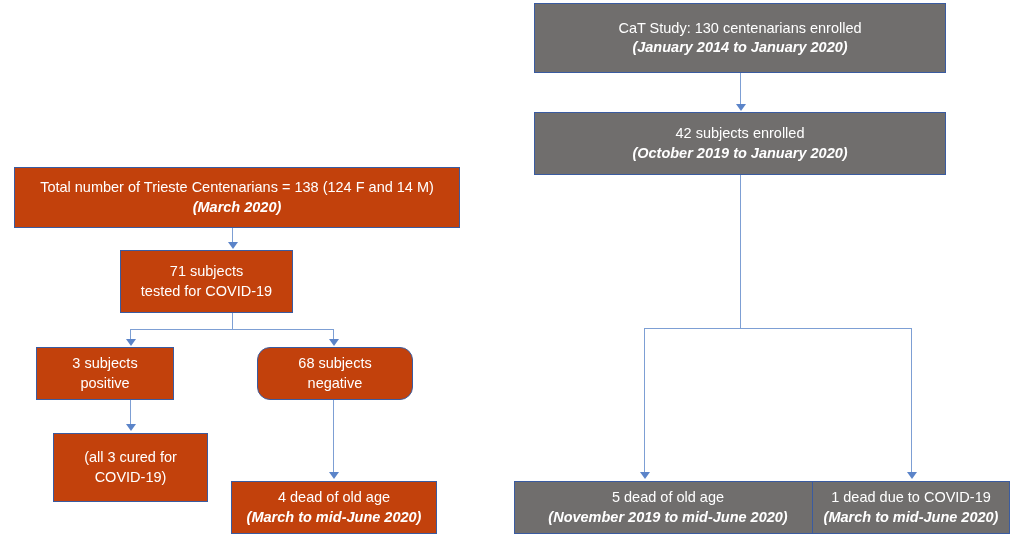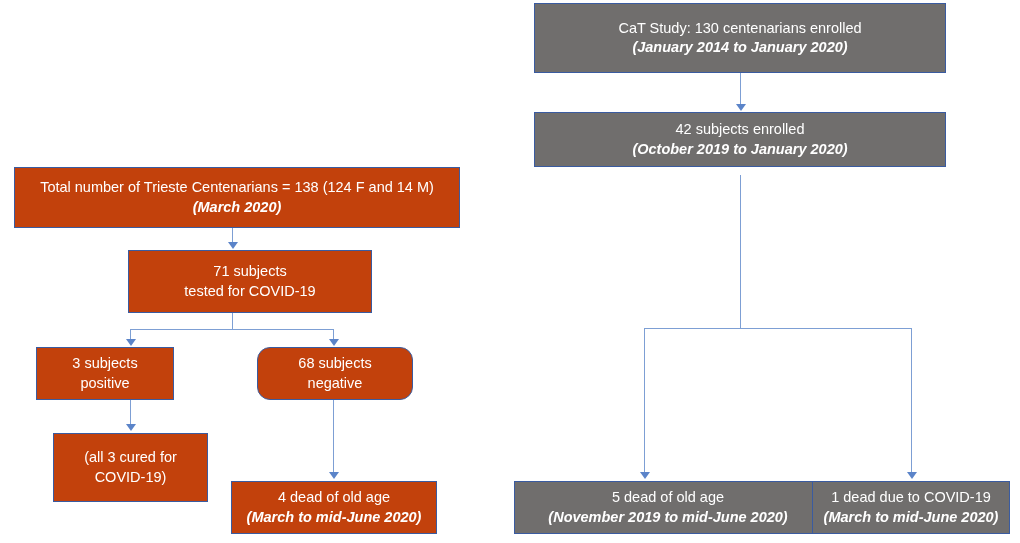--- a/index.html
+++ b/index.html
@@ -58,21 +58,21 @@
 <div id="canvas">
 
   <div class="node blue" style="left:14px; top:167px; width:446px; height:61px;">
     <span class="line">Total number of Trieste Centenarians = 138 (124 F and 14 M)</span>
     <span class="line ital">(March 2020)</span>
   </div>
 
   <div class="conn v" style="left:232px; top:228px; height:15px;"></div>
   <div class="arrow" style="left:228px; top:242px;"></div>
 
-  <div class="node blue" style="left:128px; top:250px; width:244px; height:63px;">
+  <div class="node blue" style="left:120px; top:250px; width:173px; height:63px;">
     <span class="line">71 subjects</span>
     <span class="line">tested for COVID-19</span>
   </div>
 
   <div class="conn v" style="left:232px; top:313px; height:16px;"></div>
   <div class="conn h" style="left:130px; top:329px; width:203px;"></div>
   <div class="conn v" style="left:130px; top:329px; height:11px;"></div>
   <div class="arrow" style="left:126px; top:339px;"></div>
   <div class="conn v" style="left:333px; top:329px; height:11px;"></div>
   <div class="arrow" style="left:329px; top:339px;"></div>
@@ -104,21 +104,21 @@
   </div>
 
   <div class="node gray" style="left:534px; top:3px; width:412px; height:70px;">
     <span class="line">CaT Study: 130 centenarians enrolled</span>
     <span class="line ital">(January 2014 to January 2020)</span>
   </div>
 
   <div class="conn v" style="left:740px; top:73px; height:31px;"></div>
   <div class="arrow" style="left:736px; top:104px;"></div>
 
-  <div class="node gray" style="left:534px; top:112px; width:412px; height:55px;">
+  <div class="node gray" style="left:534px; top:112px; width:412px; height:63px;">
     <span class="line">42 subjects enrolled</span>
     <span class="line ital">(October 2019 to January 2020)</span>
   </div>
 
   <div class="conn v" style="left:740px; top:175px; height:153px;"></div>
   <div class="conn h" style="left:644px; top:328px; width:268px;"></div>
   <div class="conn v" style="left:644px; top:328px; height:145px;"></div>
   <div class="arrow" style="left:640px; top:472px;"></div>
   <div class="conn v" style="left:911px; top:328px; height:145px;"></div>
   <div class="arrow" style="left:907px; top:472px;"></div>

